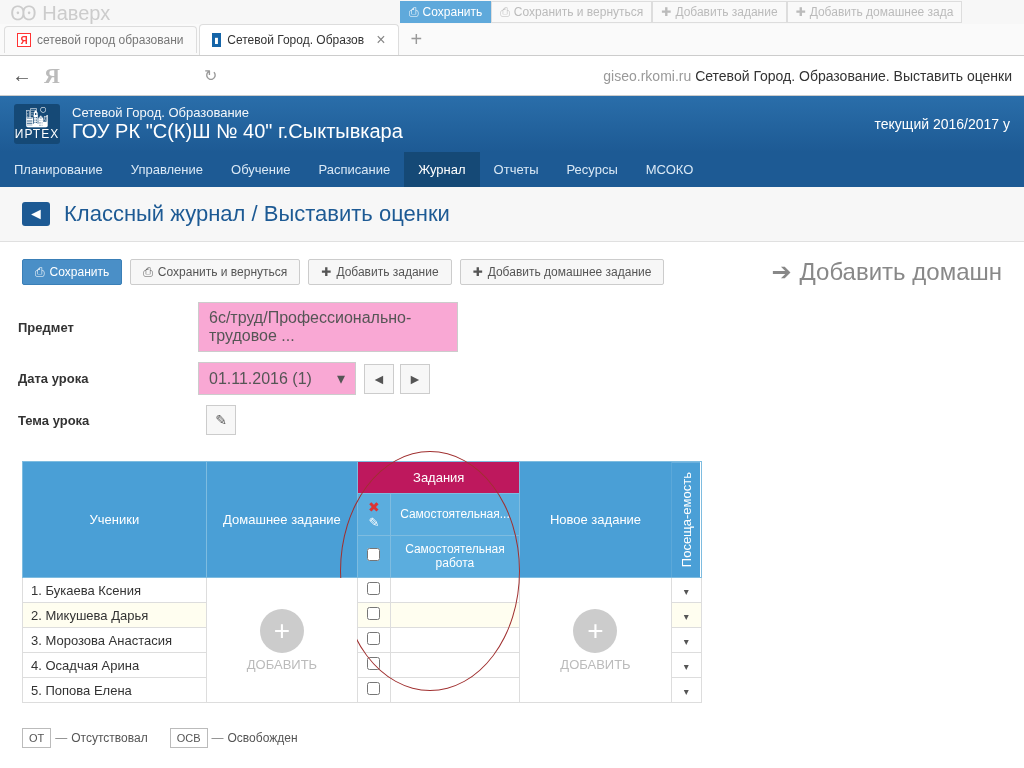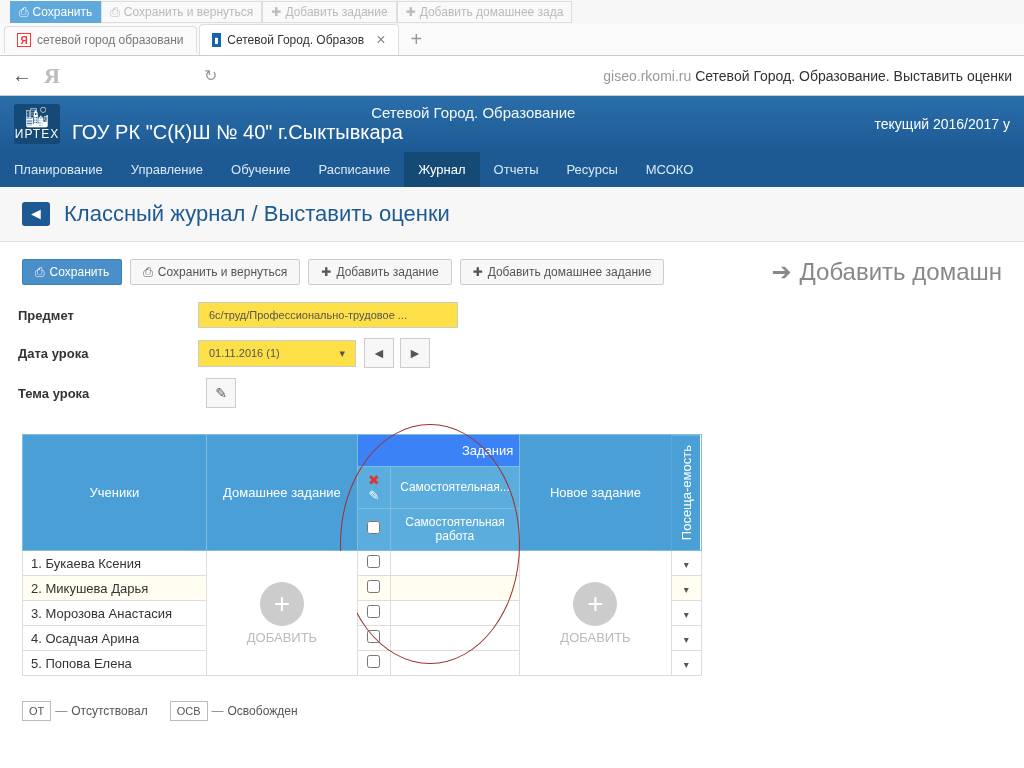--- a/index.html
+++ b/index.html
@@ -27,21 +27,21 @@
 .reload { font-size: 16px; color: #999; cursor: pointer; }
 .url-text { flex: 1; text-align: right; color: #999; font-size: 14px; }
 .url-text .dark { color: #333; }
 
 
 .app-header { background: linear-gradient(#2a6eaa, #1d5a94); color: #fff; padding: 8px 14px; display: flex; align-items: center; }
 .logo { width: 46px; height: 40px; background: #154976; border-radius: 3px; margin-right: 12px; display: flex; flex-direction: column; align-items: center; justify-content: center; }
 .logo-build { color: #fff; font-size: 20px; line-height: 1; }
 .logo-text { font-size: 12px; color: #fff; letter-spacing: 1px; }
 .hdr-titles { flex: 1; }
-.hdr-sm { font-size: 15px; opacity: 0.95; text-align: center; }
+.hdr-sm { font-size: 13px; opacity: 0.95; }
 .hdr-lg { font-size: 20px; }
 .hdr-year { font-size: 14px; }
 
 
 .main-nav { background: #1d5a94; display: flex; padding: 0; }
 .nav-item { color: #d9e8f5; padding: 10px 14px; font-size: 13px; cursor: pointer; }
 .nav-item.active { background: #154976; color: #fff; }
 
 
 .crumb-bar { background: #f7f7f7; padding: 14px 22px; display: flex; align-items: center; color: #1d5a94; font-size: 22px; font-weight: 300; border-bottom: 1px solid #e0e0e0; }
@@ -51,30 +51,30 @@
 .actions { display: flex; padding: 16px 22px 10px; gap: 8px; align-items: center; }
 .btn { border: 1px solid #ccc; background: #f7f7f7; padding: 5px 12px; border-radius: 2px; font-size: 12px; color: #555; cursor: pointer; display: inline-flex; align-items: center; gap: 5px; }
 .btn.primary { background: #4a8fc7; color: #fff; border-color: #3a7fb7; }
 .btn .ico { font-size: 12px; }
 .side-heading { color: #888; font-size: 24px; font-weight: 300; margin-left: auto; display: flex; align-items: center; gap: 8px; }
 
 
 .form-area { padding: 6px 18px; }
 .frow { display: flex; align-items: center; margin-bottom: 10px; }
 .flabel { width: 180px; font-weight: bold; font-size: 13px; color: #333; }
-.fselect { border: 1px solid #ccc; padding: 6px 10px; font-size: 11px; color: #555; background: #fde047; width: 260px; display: flex; align-items: center; justify-content: space-between; text-align: center; }
+.fselect { border: 1px solid #ccc; padding: 6px 10px; font-size: 16px; color: #555; background: #f9a8d4; width: 260px; display: flex; align-items: center; justify-content: space-between; }
 .fselect.wide { width: 420px; }
 .date-buttons { display: flex; gap: 6px; margin-left: 8px; }
 .sq-btn { width: 30px; height: 30px; border: 1px solid #ccc; background: #f7f7f7; display: inline-flex; align-items: center; justify-content: center; cursor: pointer; font-size: 14px; color: #555; }
 
 
 .grid-wrap { padding: 10px 22px; position: relative; }
 .grid { border-collapse: collapse; width: 680px; }
 .grid th { background: #4a9fd6; color: #fff; font-weight: normal; font-size: 13px; padding: 8px; border: 1px solid #7ebce0; text-align: center; }
-.grid th.task-top { background: #3b82f6; padding: 6px; text-align: right; }
+.grid th.task-top { background: #be185d; padding: 6px; }
 .grid th.sub { background: #5badde; font-size: 12px; padding: 4px; }
 .grid th.del-col { width: 20px; padding: 2px; background: #5badde; }
 .grid th.del-col .del-x { color: #d33; font-size: 14px; }
 .grid th.rotate { writing-mode: vertical-rl; transform: rotate(180deg); width: 28px; padding: 10px 4px; }
 .grid td { border: 1px solid #ddd; padding: 4px 8px; font-size: 13px; background: #fff; height: 20px; }
 .grid tr.hl td { background: #fffef0; }
 .grid td.chk { text-align: center; width: 20px; }
 .grid td.chk input { margin: 0; }
 .grid td.drop { text-align: center; width: 18px; }
 .grid td.drop::after { content: "▾"; color: #555; font-size: 10px; }
@@ -86,20 +86,21 @@
 
 
 .legend { padding: 18px 22px; display: flex; gap: 22px; align-items: center; font-size: 12px; color: #555; }
 .leg-box { border: 1px solid #bbb; padding: 3px 6px; font-size: 11px; background: #fff; }
 .dash { color: #888; margin: 0 4px; }
 </style>
 </head>
 <body>
 
 <div class="faded-top">
+  <span class="naverh">Ꙭ Наверх</span>
   <span class="faded-btn primary">⎙ <span>Сохранить</span></span>
   <span class="faded-btn">⎙ <span>Сохранить и вернуться</span></span>
   <span class="faded-btn">✚ <span>Добавить задание</span></span>
   <span class="faded-btn">✚ <span>Добавить домашнее зада</span></span>
 </div>
 
 <div class="browser-tabs">
   <div class="btab">
     <span class="fav-y">Я</span>
     <span>сетевой город образовани</span>

